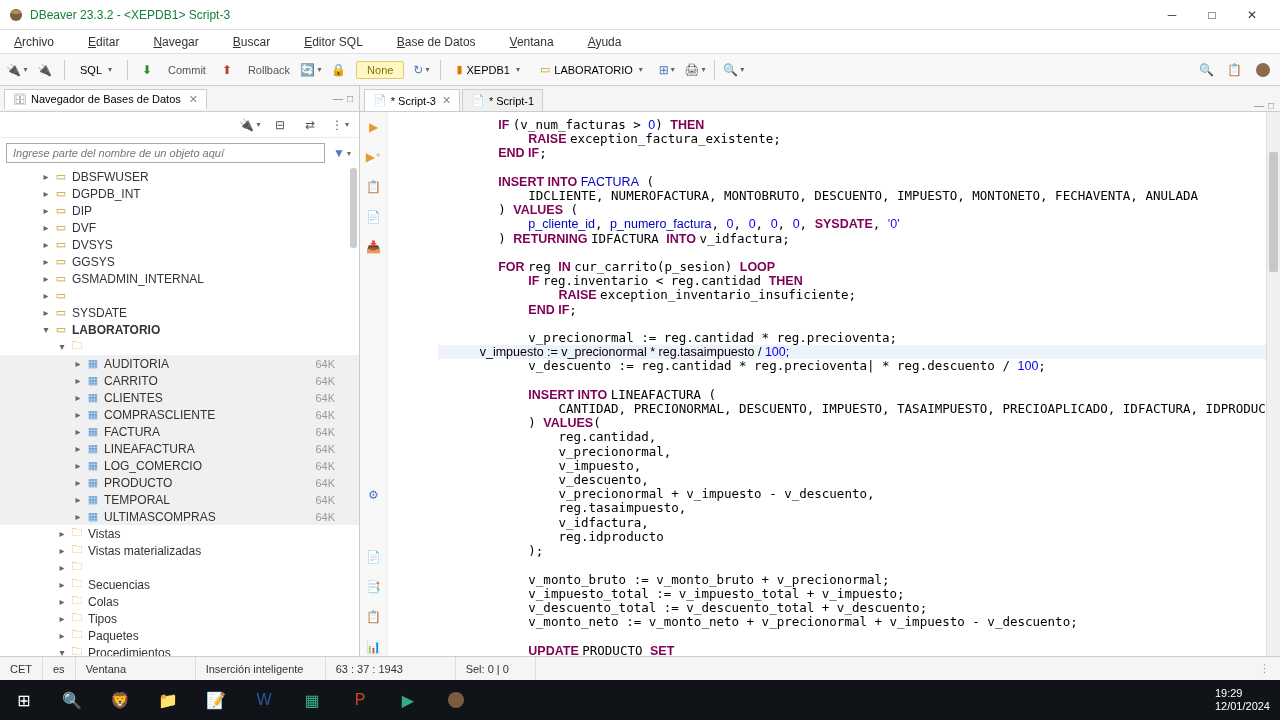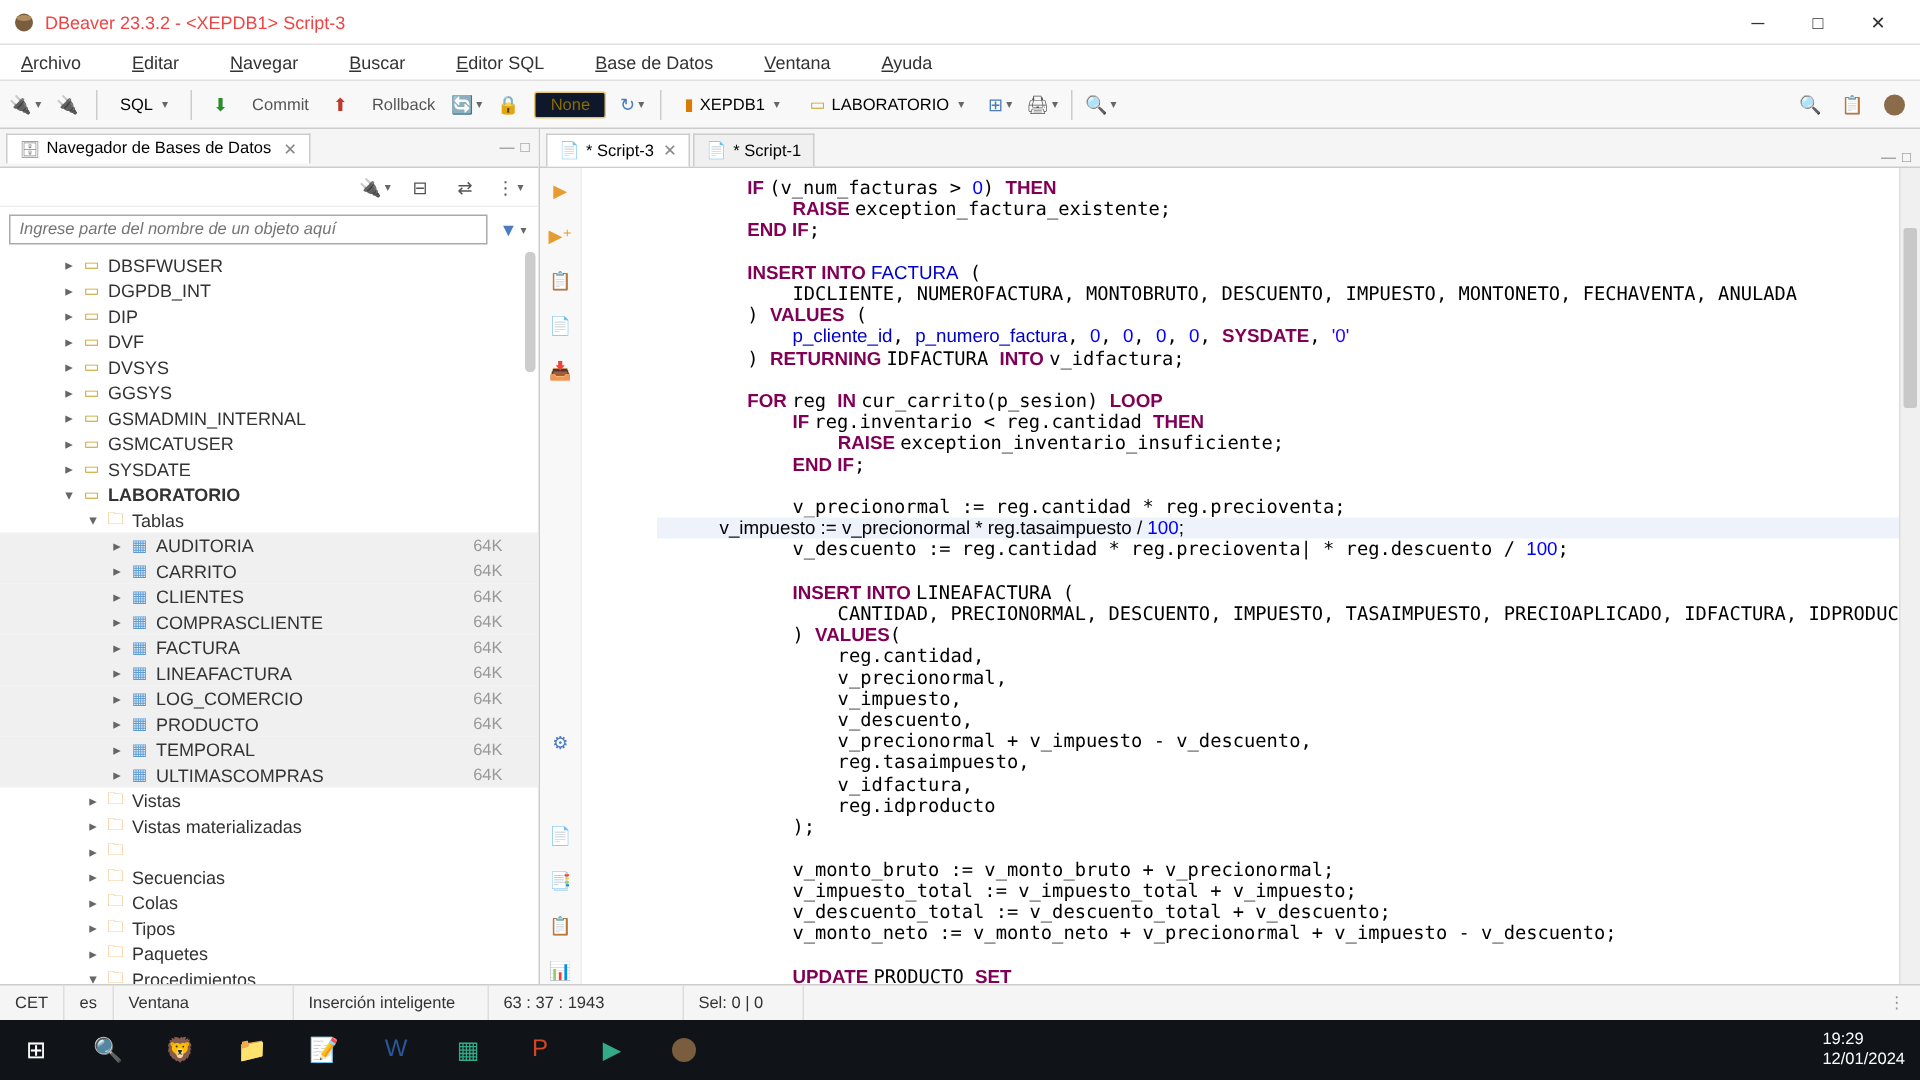--- a/index.html
+++ b/index.html
@@ -1,29 +1,29 @@
 <!DOCTYPE html>
 <html><head>
 <meta charset="utf-8">
 <style>
 * { margin: 0; padding: 0; box-sizing: border-box; font-family: 'Segoe UI', Tahoma, sans-serif; }
 body { width: 1280px; height: 720px; overflow: hidden; background: #fff; display: flex; flex-direction: column; font-size: 12px; }
 .titlebar { height: 30px; background: #fff; display: flex; align-items: center; padding: 0 8px; border-bottom: 1px solid #e0e0e0; }
 .titlebar-icon { width: 16px; height: 16px; margin-right: 6px; display:inline-flex; align-items:center; justify-content:center; }
-.titlebar-title { flex: 1; font-size: 12px; color: #ef4444; }
+.titlebar-title { flex: 1; font-size: 12px; color: #15803d; }
 .win-controls { display: flex; gap: 0; }
 .win-btn { width: 40px; height: 28px; display: flex; align-items: center; justify-content: center; color: #333; }
 .menubar { height: 24px; display: flex; align-items: center; padding: 0 6px; gap: 18px; border-bottom: 1px solid #e0e0e0; }
 .menubar-item { padding: 2px 8px; font-size: 12px; color: #333; }
 .menubar-item:first-letter { text-decoration: underline; }
 .toolbar { height: 32px; display: flex; align-items: center; padding: 0 6px; gap: 6px; border-bottom: 1px solid #ccc; background: #f8f8f8; }
 .tb-btn { width: 22px; height: 22px; display: flex; align-items: center; justify-content: center; color: #555; font-size: 12px; }
 .tb-sep { width: 1px; height: 20px; background: #ccc; margin: 0 2px; }
 .tb-label { font-size: 11px; color: #555; padding: 0 4px; }
-.tb-none { padding: 2px 10px; background: #0f172a; border: 1px solid #e6c56b; color: #8a6d00; font-size: 11px; border-radius: 2px; }
+.tb-none { padding: 2px 10px; background: #fef9c3; border: 1px solid #e6c56b; color: #8a6d00; font-size: 11px; border-radius: 2px; }
 .tb-combo { display: flex; align-items: center; gap: 4px; padding: 2px 6px; border: 1px solid transparent; font-size: 11px; }
 .tb-dd { font-size: 8px; color: #666; margin-left: 2px; }
 .content { flex: 1; display: flex; overflow: hidden; }
 .sidebar { width: 360px; display: flex; flex-direction: column; border-right: 1px solid #ccc; }
 .panel-tab-bar { height: 26px; display: flex; align-items: center; border-bottom: 1px solid #ccc; background: #f5f5f5; padding-left: 4px; }
 .panel-tab { display: flex; align-items: center; gap: 4px; padding: 3px 8px; background: #fff; border: 1px solid #ccc; border-bottom: none; font-size: 11px; }
 .panel-tab-close { font-size: 11px; color: #888; margin-left: 4px; }
 .panel-controls { margin-left: auto; display: flex; gap: 4px; padding-right: 6px; color: #888; font-size: 10px; }
 .sidebar-tools { height: 26px; display: flex; align-items: center; justify-content: flex-end; gap: 8px; padding: 0 8px; border-bottom: 1px solid #eee; }
 .filter-row { display: flex; align-items: center; padding: 4px 6px; gap: 6px; }
@@ -195,36 +195,34 @@
           <span class="tree-label">GGSYS</span>
         </div>
         <div class="tree-row l1">
           <span class="tree-toggle">▸</span>
           <span class="tree-icon schema">▭</span>
           <span class="tree-label">GSMADMIN_INTERNAL</span>
         </div>
         <div class="tree-row l1">
           <span class="tree-toggle">▸</span>
           <span class="tree-icon schema">▭</span>
-          <span class="tree-label">GSMCATUSER</span>
         </div>
         <div class="tree-row l1">
           <span class="tree-toggle">▸</span>
           <span class="tree-icon schema">▭</span>
           <span class="tree-label">SYSDATE</span>
         </div>
         <div class="tree-row l1 bold">
           <span class="tree-toggle">▾</span>
           <span class="tree-icon schema">▭</span>
           <span class="tree-label">LABORATORIO</span>
         </div>
         <div class="tree-row l2">
           <span class="tree-toggle">▾</span>
           <span class="tree-icon folder">🗀</span>
-          <span class="tree-label">Tablas</span>
         </div>
         <div class="tree-row l3 shaded">
           <span class="tree-toggle">▸</span>
           <span class="tree-icon table">▦</span>
           <span class="tree-label">AUDITORIA</span>
           <span class="tree-count">64K</span>
         </div>
         <div class="tree-row l3 shaded">
           <span class="tree-toggle">▸</span>
           <span class="tree-icon table">▦</span>

